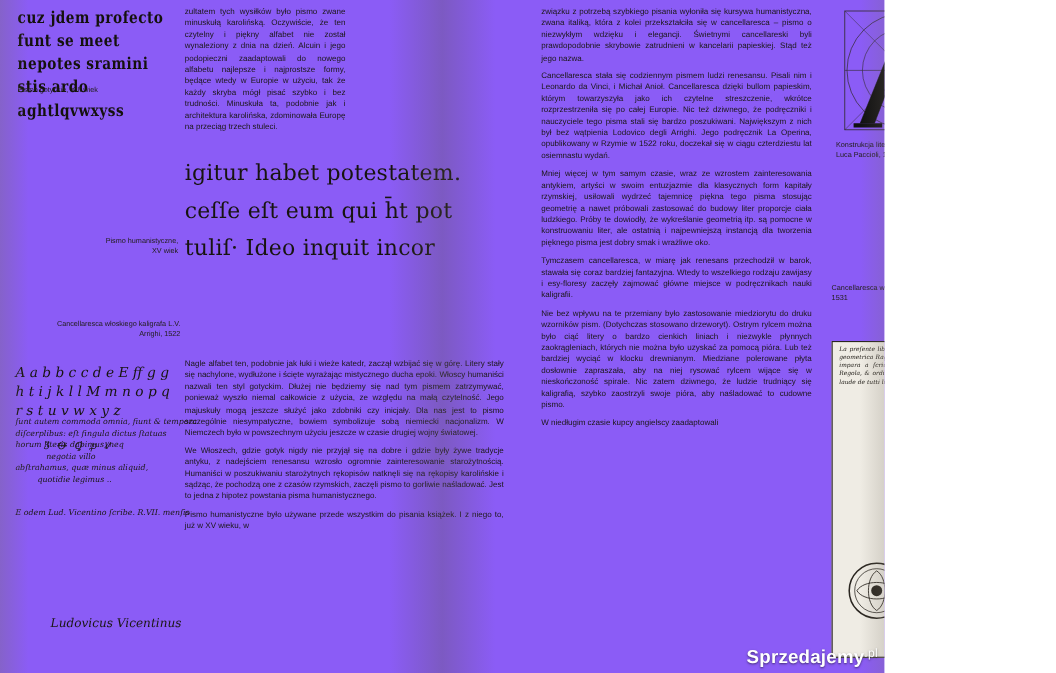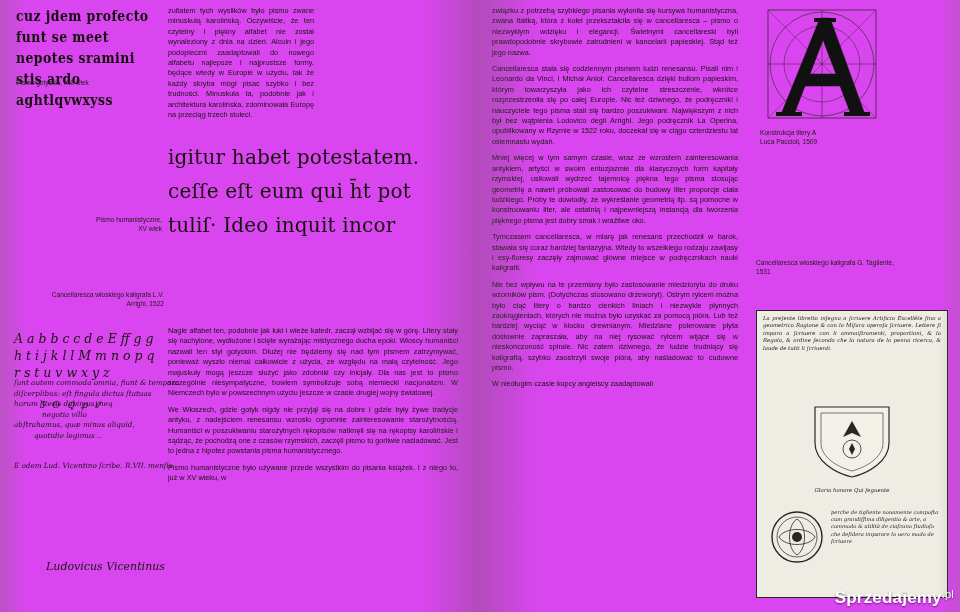--- a/index.html
+++ b/index.html
@@ -2,23 +2,23 @@
 <html><head>
 <meta charset="utf-8">
 <style>
   html, body {
     margin: 0;
     padding: 0;
     background: #ffffff;
   }
   #page {
     position: relative;
-    width: 960px;
+    width: 804px;
     height: 612px;
-    background: #d946ef;
+    background: #8b5cf6;
     overflow: hidden;
     font-family: "Liberation Sans", sans-serif;
     color: #15120e;
   }
   
   #page::before {
     content: "";
     position: absolute;
     inset: 0;
     background:

